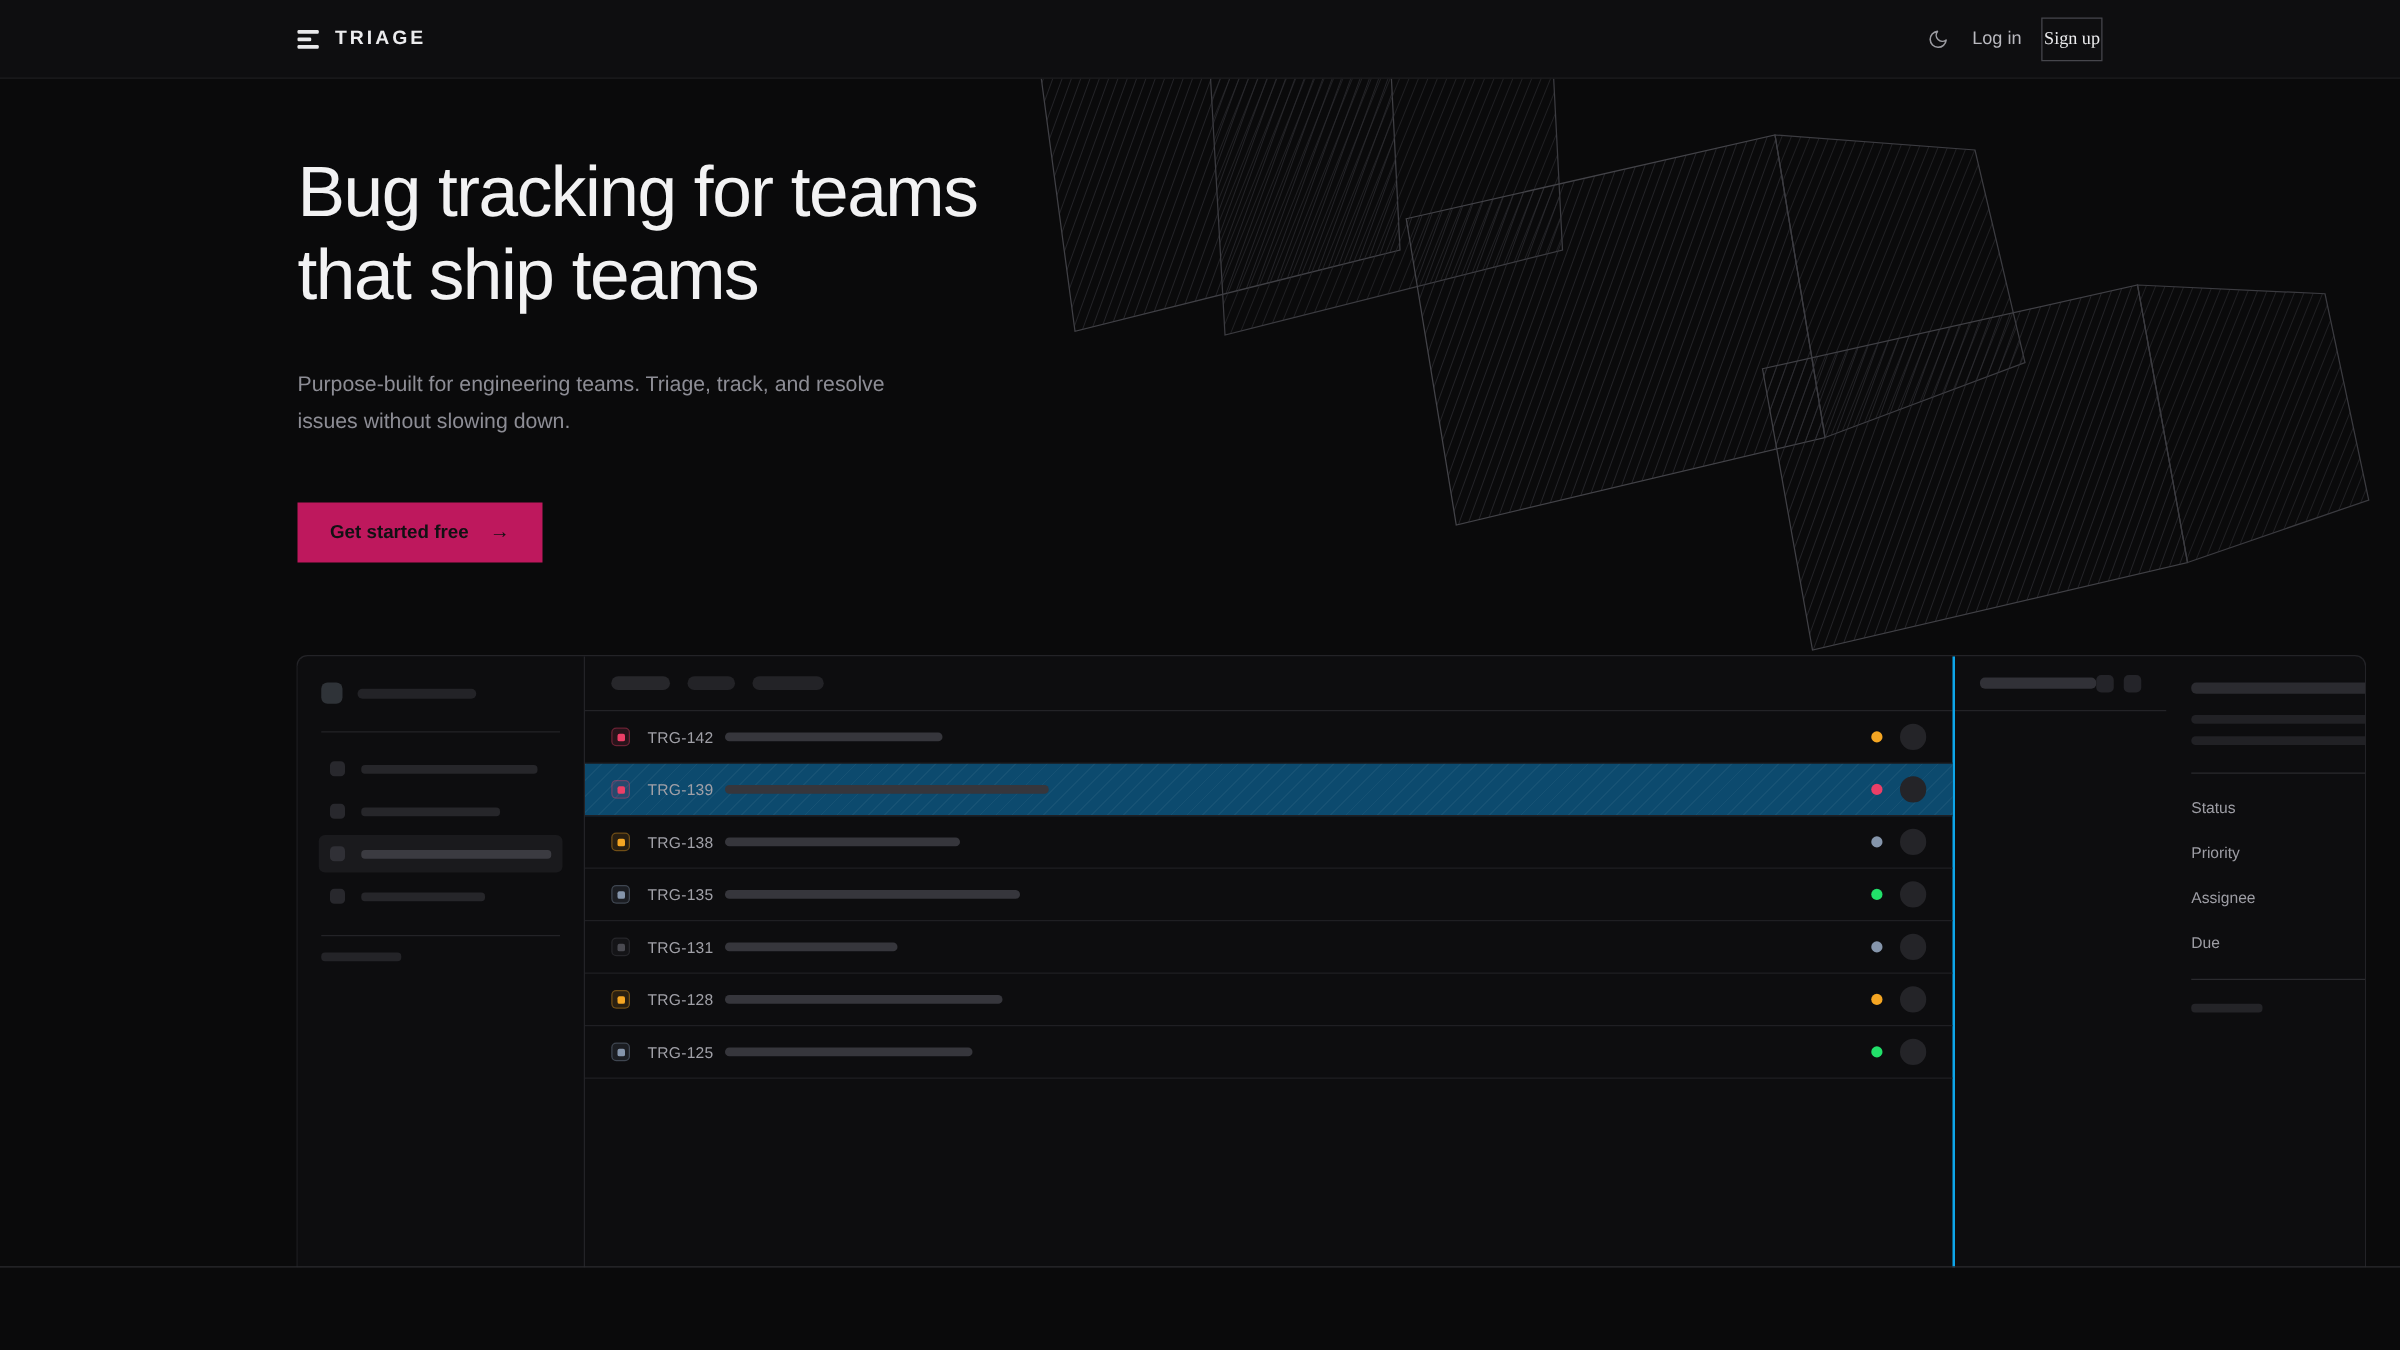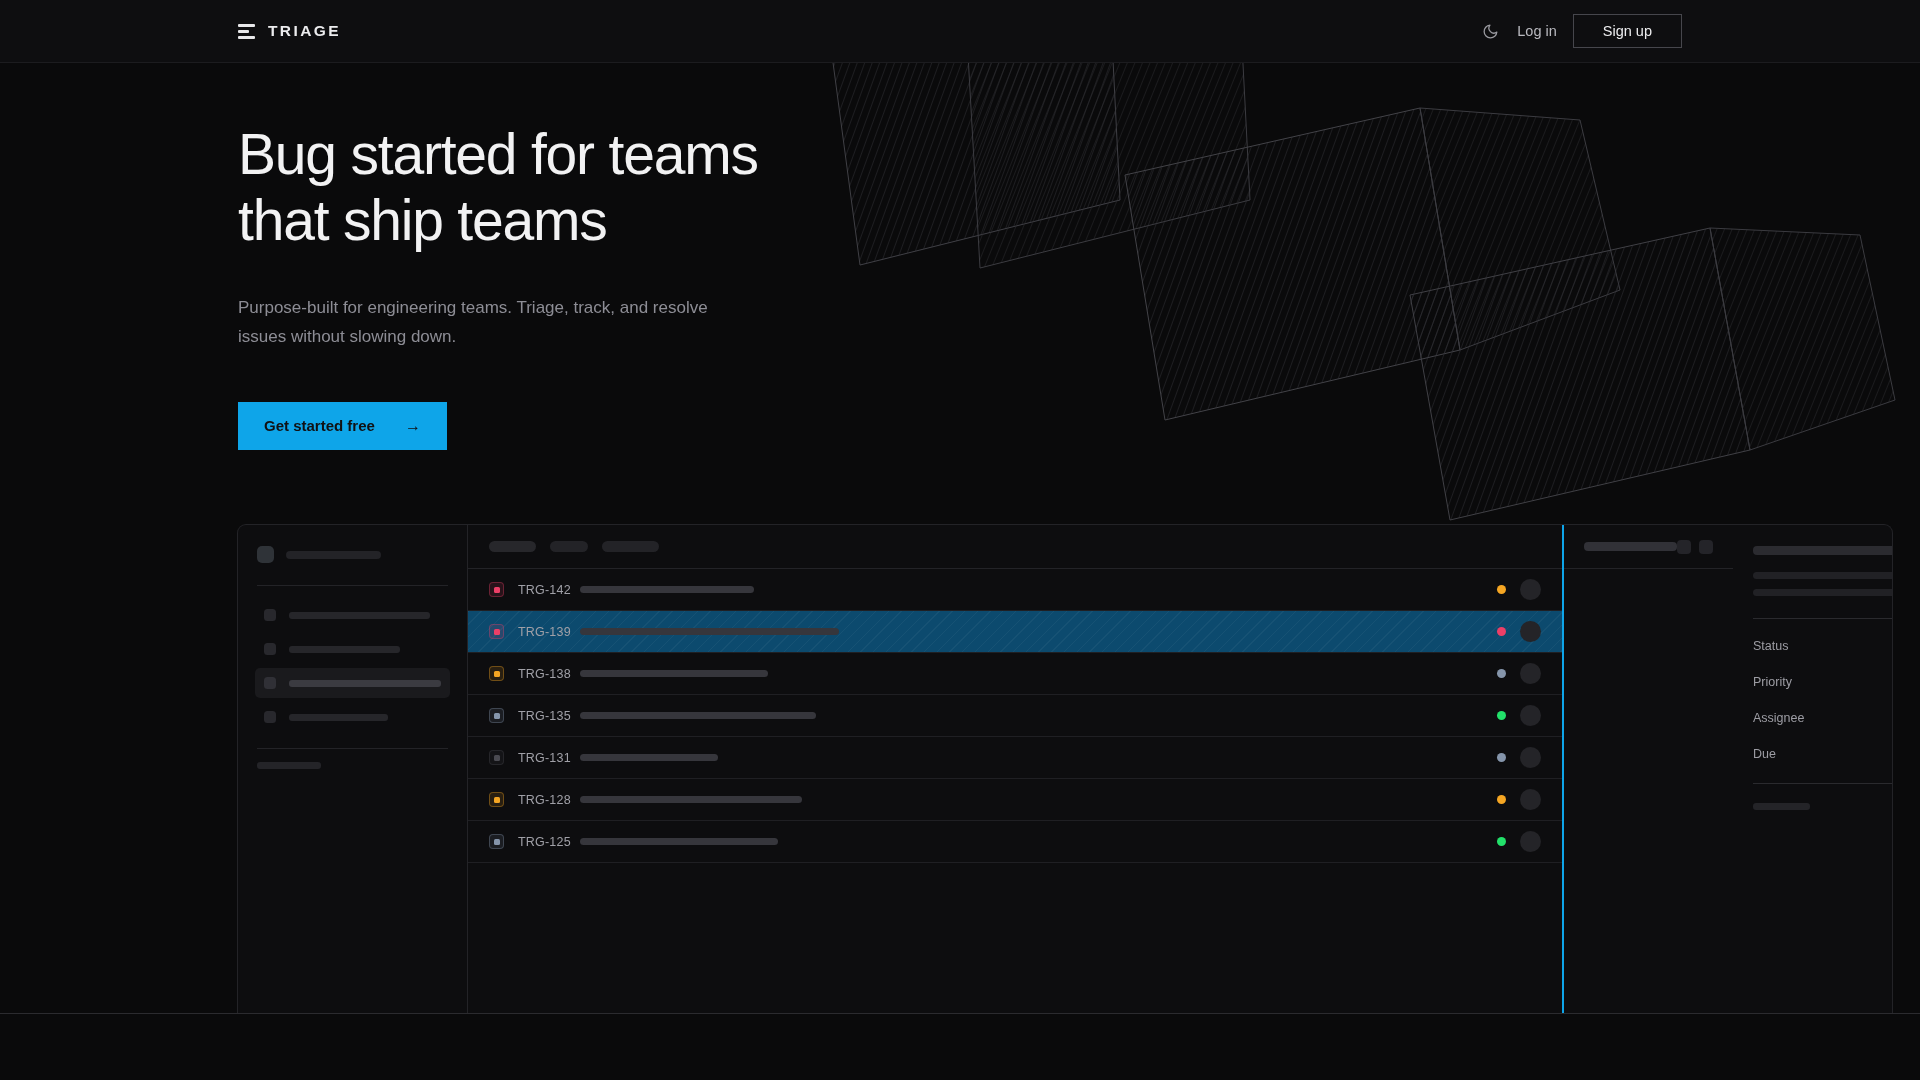--- a/index.html
+++ b/index.html
@@ -43,37 +43,37 @@
   .nav-right { margin-left:auto; display:flex; align-items:center; gap:16px; }
   .icon-btn {
     width:22px; height:22px; display:flex; align-items:center; justify-content:center;
     color:#9b9ba1; cursor:pointer;
   }
   .login-link {
     color:#b9b9bf; font-size:14.5px; cursor:pointer; text-decoration:none;
   }
   .signup-btn {
     border:1px solid #46464c; background:transparent;
-    color:#ededef; font-size:14.5px; font-family:Liberation Sans, sans-serif;
-    padding:8px 29px; cursor:pointer;
+    color:#ededef; font-size:14.5px; font-family:Liberation Serif, serif;
+    padding:8px 1px; cursor:pointer;
   }
 
   
   .hero { position:relative; z-index:3; padding:58px 0 0 238px; }
   .headline {
     color:#f2f2f3; font-size:57px; line-height:1.16;
     font-weight:400; letter-spacing:-1.2px; max-width:640px;
   }
   .sub {
     margin-top:40px; color:#8d8d95; font-size:17px;
     line-height:1.72; max-width:470px; font-weight:400;
   }
   .cta {
-    margin-top:50px; display:inline-flex; align-items:center; gap:30px;
-    background:#0ea5e9; color:#111113;
+    margin-top:50px; display:inline-flex; align-items:center; gap:17px;
+    background:#be185d; color:#111113;
     font-size:15px; font-weight:700; font-family:inherit;
     padding:15px 26px; border:none; cursor:pointer;
   }
   .cta .arrow { font-size:16px; font-weight:400; }
 
   
   .mock {
     position:absolute; z-index:2;
     left:237px; top:524px; width:1656px; height:490px;
     background:#0d0d0f;
@@ -228,21 +228,21 @@
             <path d="M21 12.79A9 9 0 1 1 11.21 3 7 7 0 0 0 21 12.79z"></path>
           </svg>
       </span>
       <a class="login-link">Log in</a>
       <button class="signup-btn">Sign up</button>
     </div>
   </div>
 
   <div class="hero">
     <h1 class="headline">
-      <span>Bug started for teams</span><br>
+      <span>Bug tracking for teams</span><br>
       <span>that ship teams</span>
     </h1>
     <p class="sub">Purpose-built for engineering teams. Triage, track, and resolve issues without slowing down.</p>
     <button class="cta">
       <span>Get started free</span>
       <span class="arrow">→</span>
     </button>
   </div>
 
   <div class="mock">

